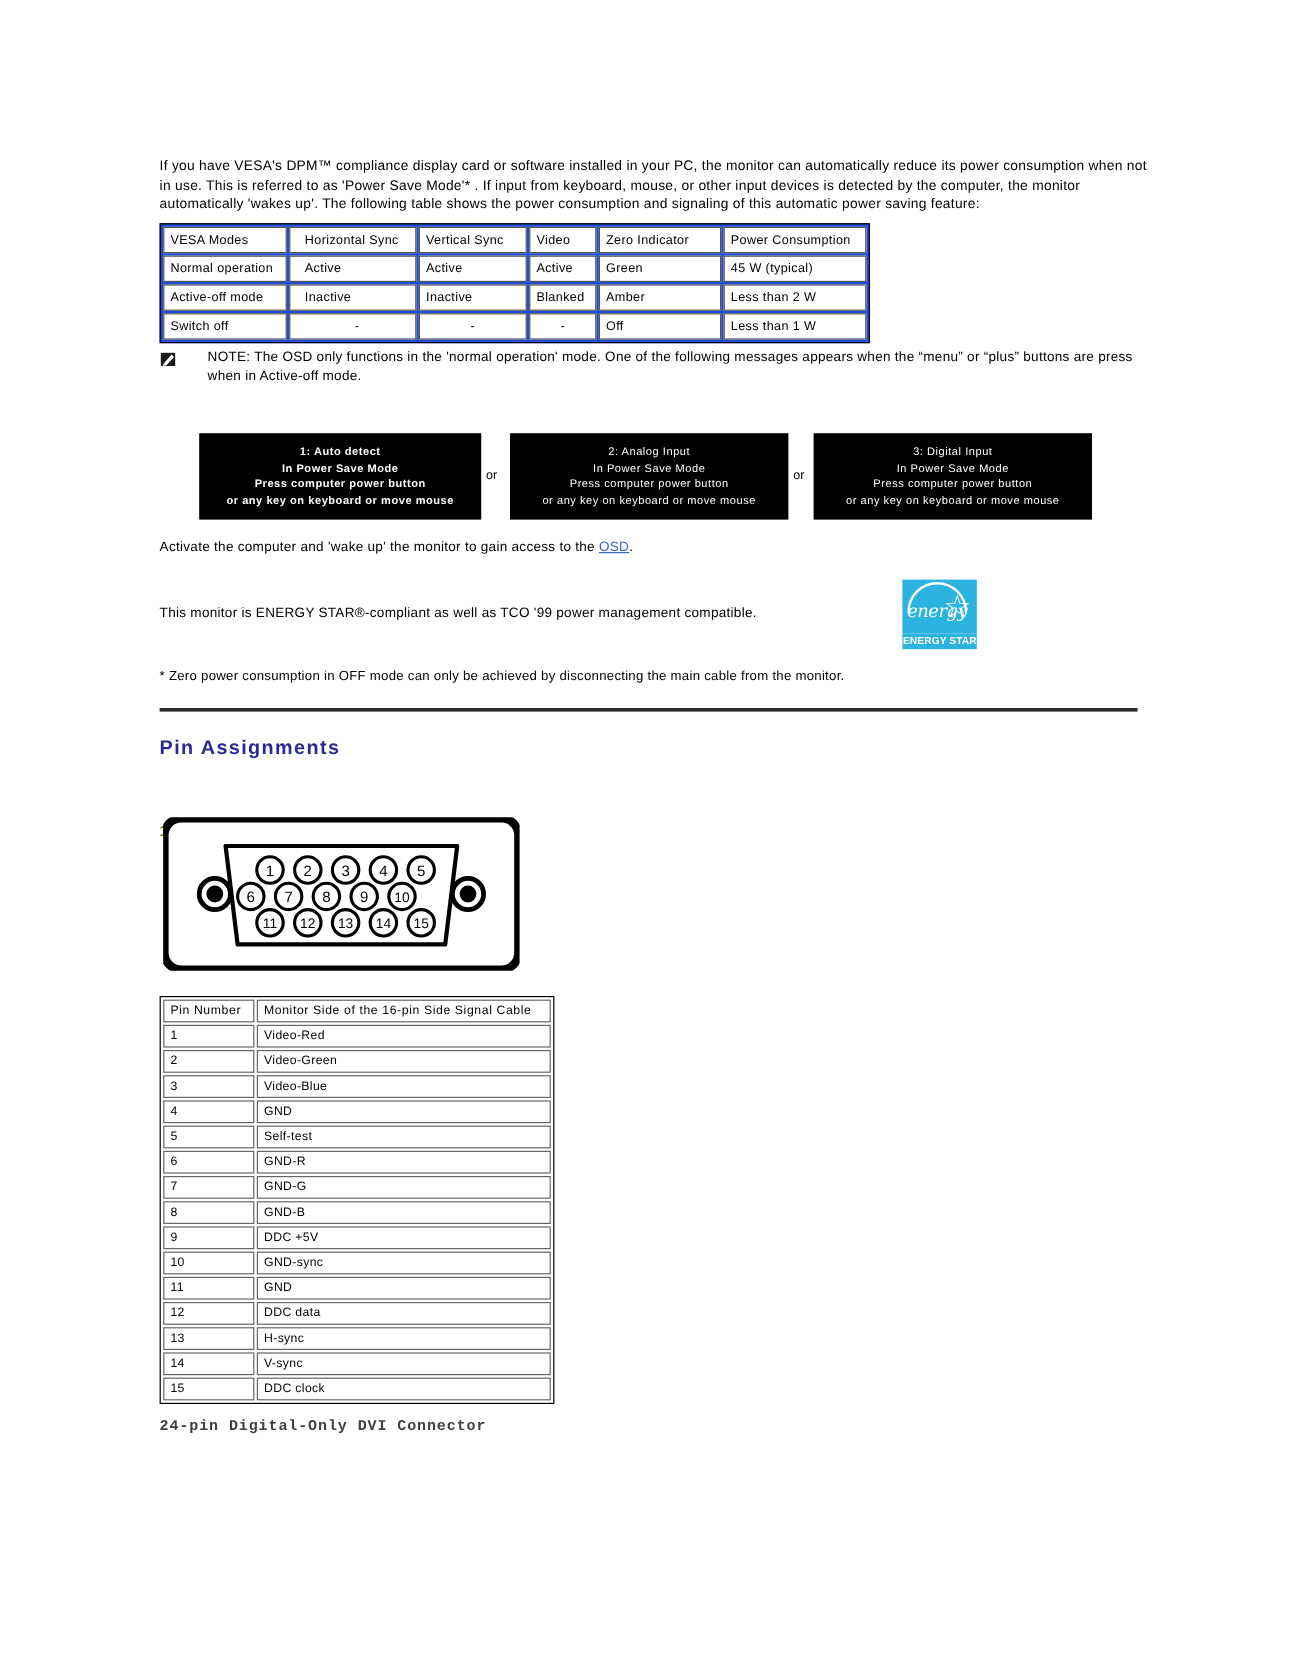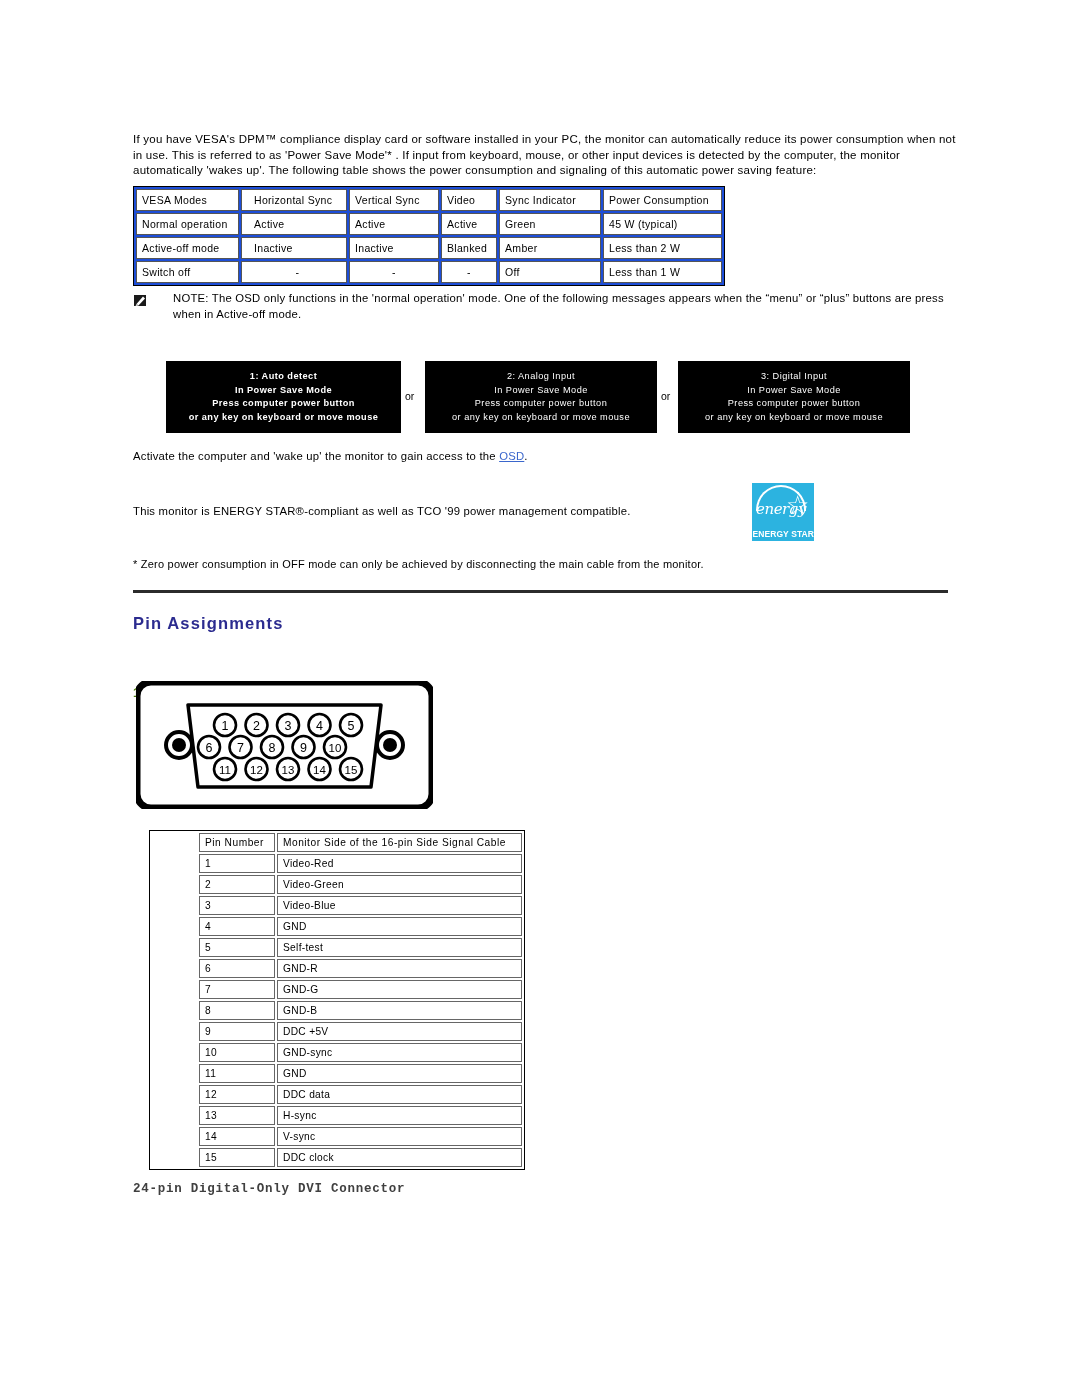--- a/index.html
+++ b/index.html
@@ -247,27 +247,26 @@
     position: absolute;
     left: 3px;
     top: 681px;
     width: 297px;
     height: 128px;
   }
 
   
   .pin-table {
     position: absolute;
-    left: 16px;
+    left: 0;
     top: 830px;
     border-collapse: separate;
     border-spacing: 2px;
     border: 1px solid #000;
     background: #ffffff;
-    padding-left: 47px;
   }
   .pin-table td {
     border: 1px solid #666;
     font-size: 10.2px;
     padding: 2px 5px;
     height: 13px;
     vertical-align: middle;
     letter-spacing: 0.03em;
     white-space: nowrap;
     background: #fff;
@@ -283,21 +282,21 @@
 
   <div class="intro">If you have VESA's DPM™ compliance display card or software installed in your PC, the monitor can automatically reduce its power consumption when not in use. This is referred to as 'Power Save Mode'* . If input from keyboard, mouse, or other input devices is detected by the computer, the monitor automatically 'wakes up'. The following table shows the power consumption and signaling of this automatic power saving feature:</div>
 
   <table class="power-table">
     <tbody id="power-table-body">
         <tr>
           <td class="c-mode">VESA Modes</td>
           <td class="c-hsync">Horizontal Sync</td>
           <td class="c-vsync">Vertical Sync</td>
           <td class="c-video">Video</td>
-          <td class="c-ind">Sync Indicator</td>
+          <td class="c-ind">Zero Indicator</td>
           <td class="c-cons">Power Consumption</td>
         </tr>
         <tr>
           <td class="c-mode">Normal operation</td>
           <td class="c-hsync">Active</td>
           <td class="c-vsync">Active</td>
           <td class="c-video">Active</td>
           <td class="c-ind">Green</td>
           <td class="c-cons">45 W (typical)</td>
         </tr>

